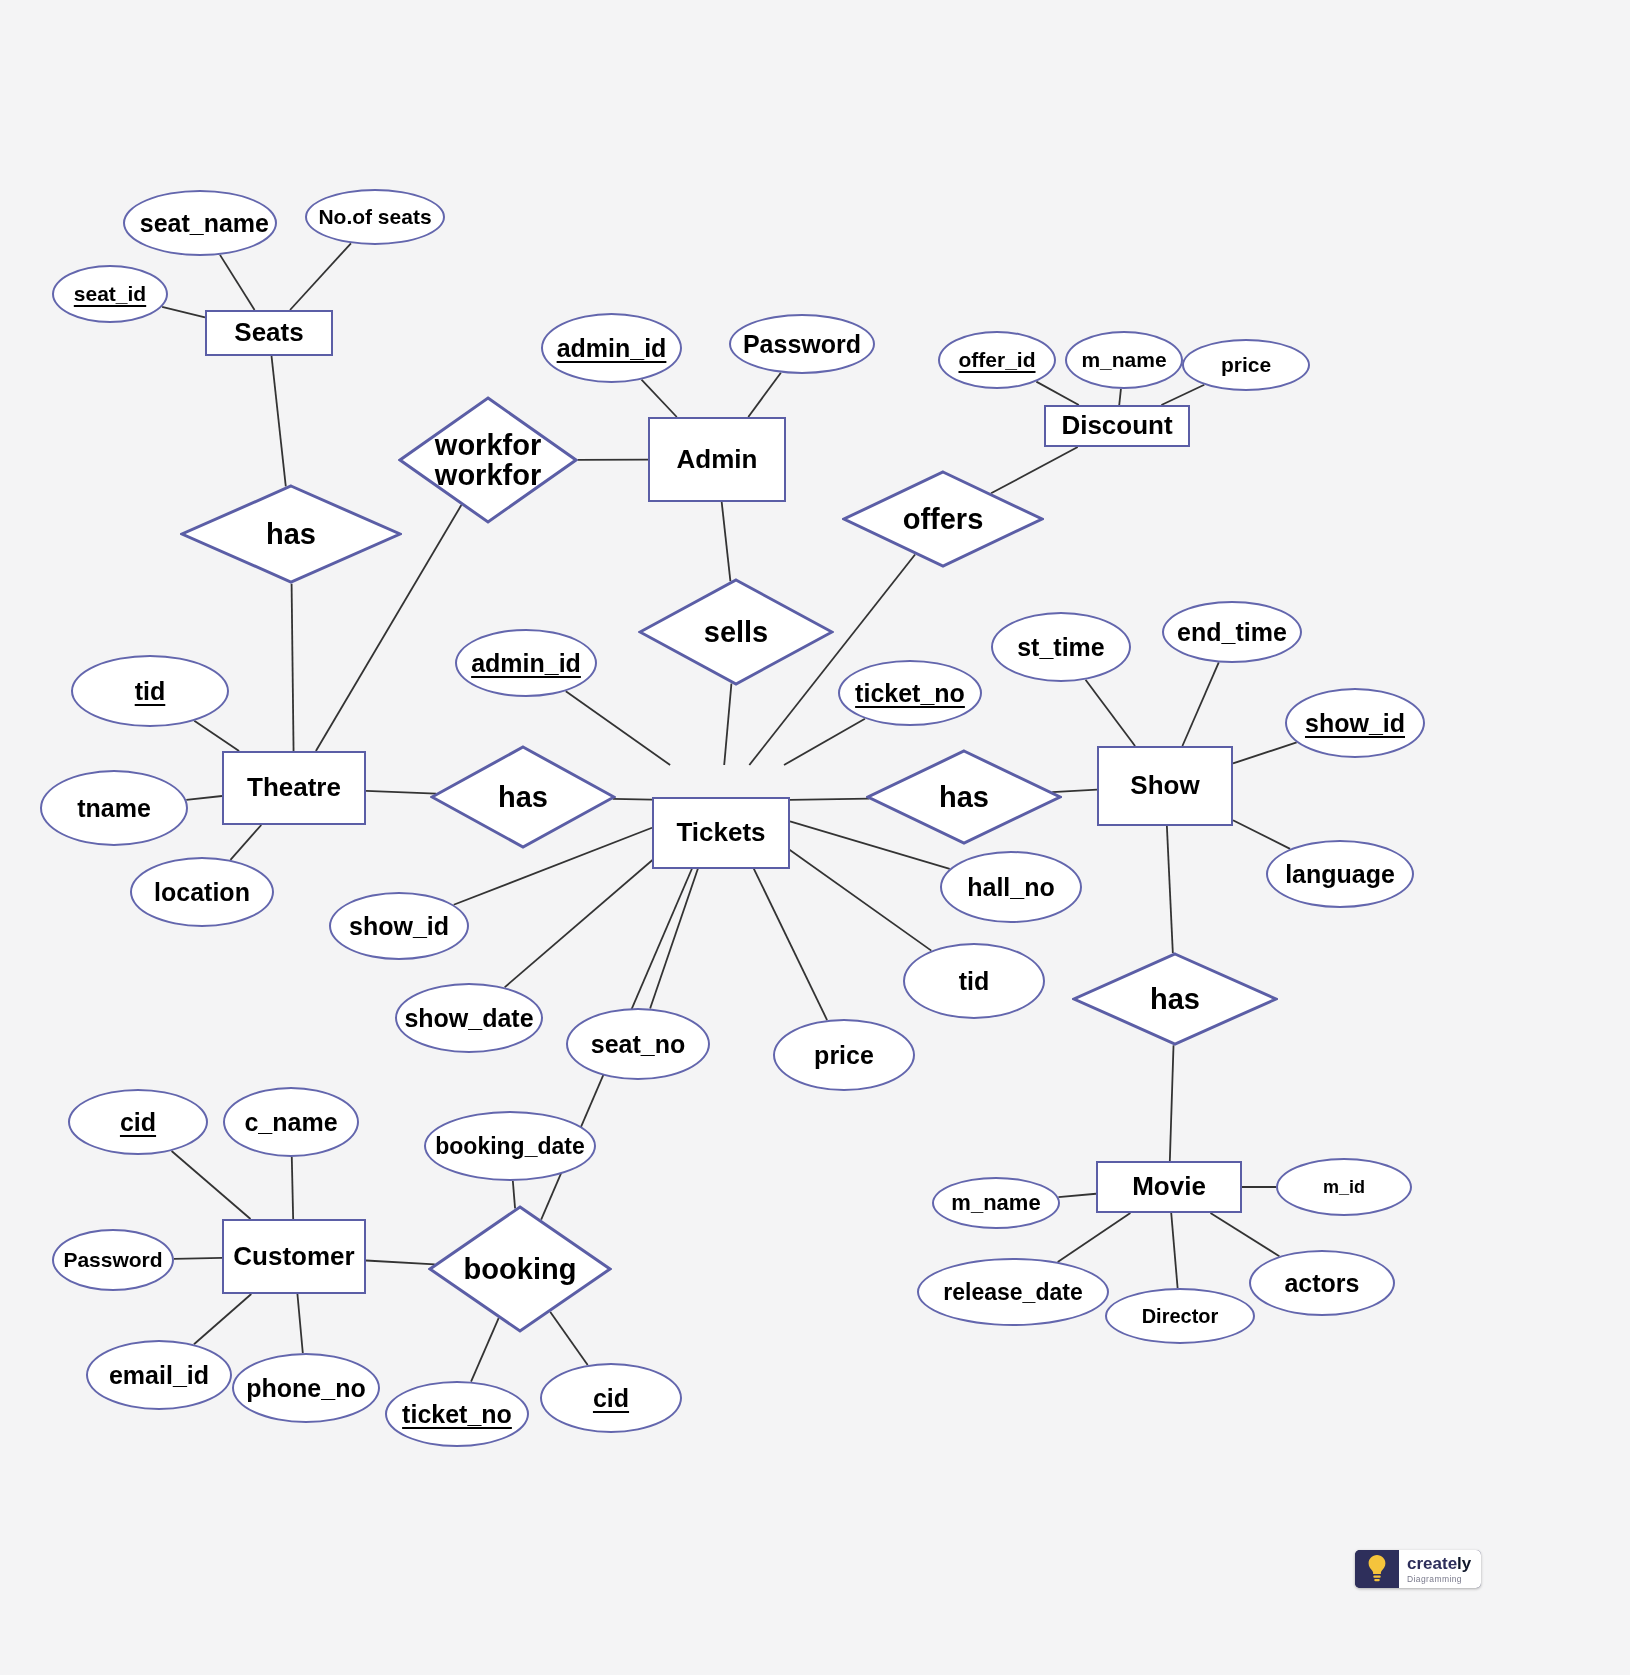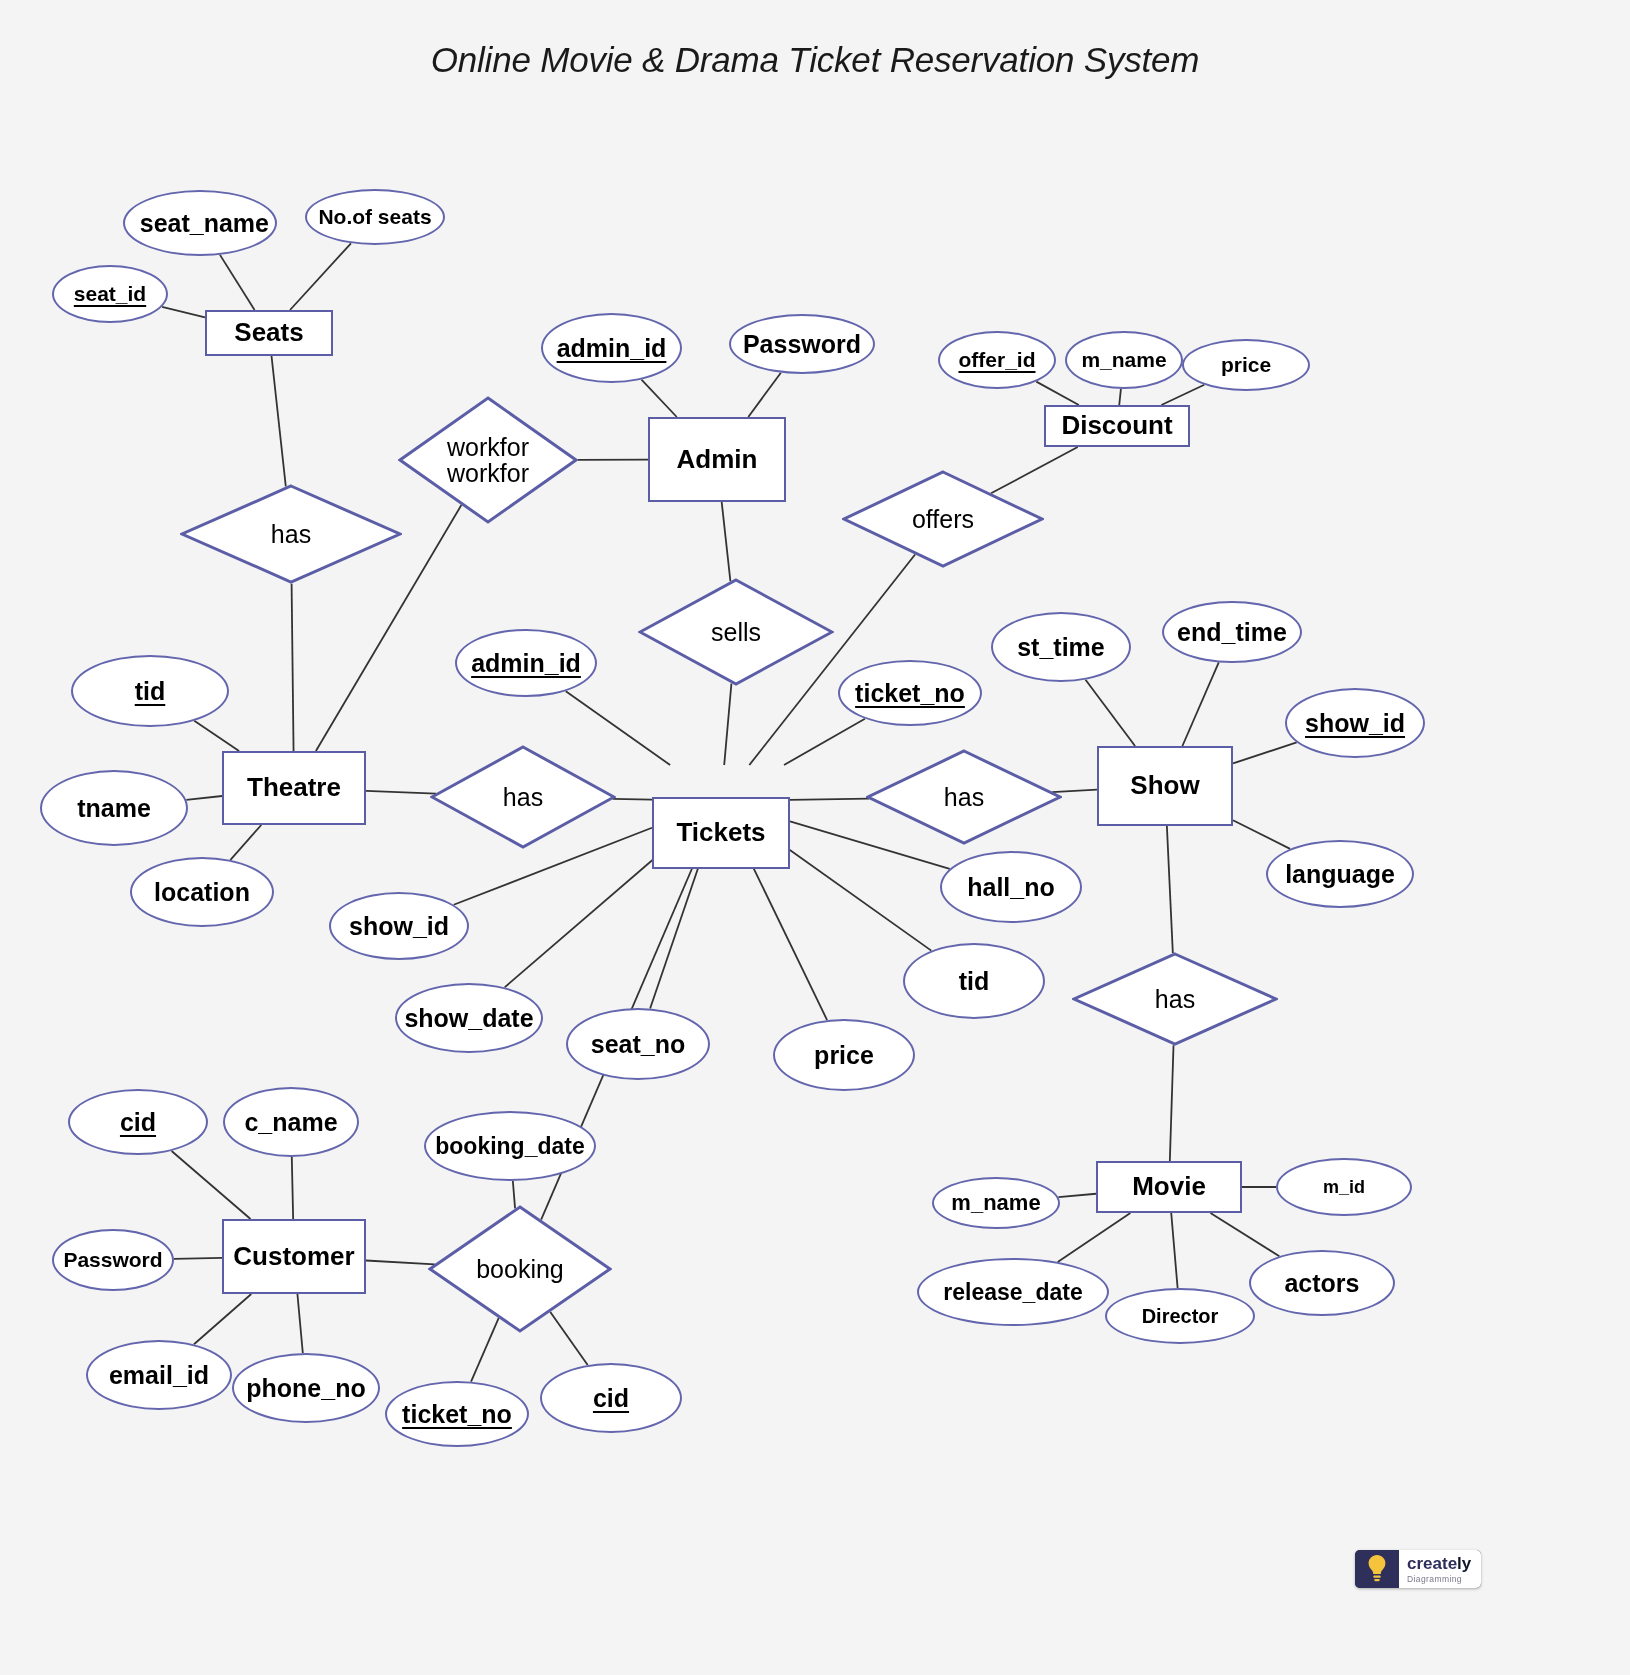--- a/index.html
+++ b/index.html
@@ -50,21 +50,21 @@
   }
   .attr .u{ text-decoration:underline; text-underline-offset:4px; }
 
   
   .rel{ background:transparent; }
   .rel .dia{
     position:absolute;left:0;top:0;width:100%;height:100%;
   }
   .rel .dtxt{
     position:relative;z-index:2;
-    font-weight:normal;font-size:25px;
+    font-weight:bold;font-size:29px;
     width:100%;text-align:center;
   }
 
   .watermark{
     position:absolute;
     display:flex;align-items:stretch;
     border-radius:5px;
     overflow:hidden;
     background:#2e2f5b;
     box-shadow:0 1px 3px rgba(0,0,0,.3);
@@ -135,21 +135,20 @@
       <line x1="173.95588931648416" y1="1258.8212949579686" x2="222" y2="1257.8922651933701" stroke="#333333" stroke-width="1.8"></line>
       <line x1="193.99356002773516" y1="1344.2834306423213" x2="251.27848101265823" y2="1294" stroke="#333333" stroke-width="1.8"></line>
       <line x1="302.8090544331071" y1="1353.0325548294657" x2="297.4220532319392" y2="1294" stroke="#333333" stroke-width="1.8"></line>
       <line x1="366" y1="1260.4823008849557" x2="434.7759702830793" y2="1264.2862815422056" stroke="#333333" stroke-width="1.8"></line>
       <line x1="512.8439721116815" y1="1180.9808569736822" x2="515.0752760120441" y2="1208.4258949481432" stroke="#333333" stroke-width="1.8"></line>
       <line x1="471.0618244744146" y1="1381.635483352538" x2="498.6470181901911" y2="1318.1457517844808" stroke="#333333" stroke-width="1.8"></line>
       <line x1="587.6798634278796" y1="1364.9417844197415" x2="550.2853267013339" y2="1311.9319466425502" stroke="#333333" stroke-width="1.8"></line>
       <line x1="541.1639484978541" y1="1219.7227467811158" x2="705.5384615384615" y2="837" stroke="#333333" stroke-width="1.8"></line>
     </svg>
 
-  <div class="title">Online Movie &amp; Drama Ticket Reservation System</div>
 
   <div id="nodes">
       <div class="node entity" style="left: 205px; top: 310px; width: 128px; height: 46px;">
         <span>Seats</span>
       </div>
       <div class="node entity" style="left: 648px; top: 417px; width: 138px; height: 85px;">
         <span>Admin</span>
       </div>
       <div class="node entity" style="left: 1044px; top: 405px; width: 146px; height: 42px;">
         <span>Discount</span>

